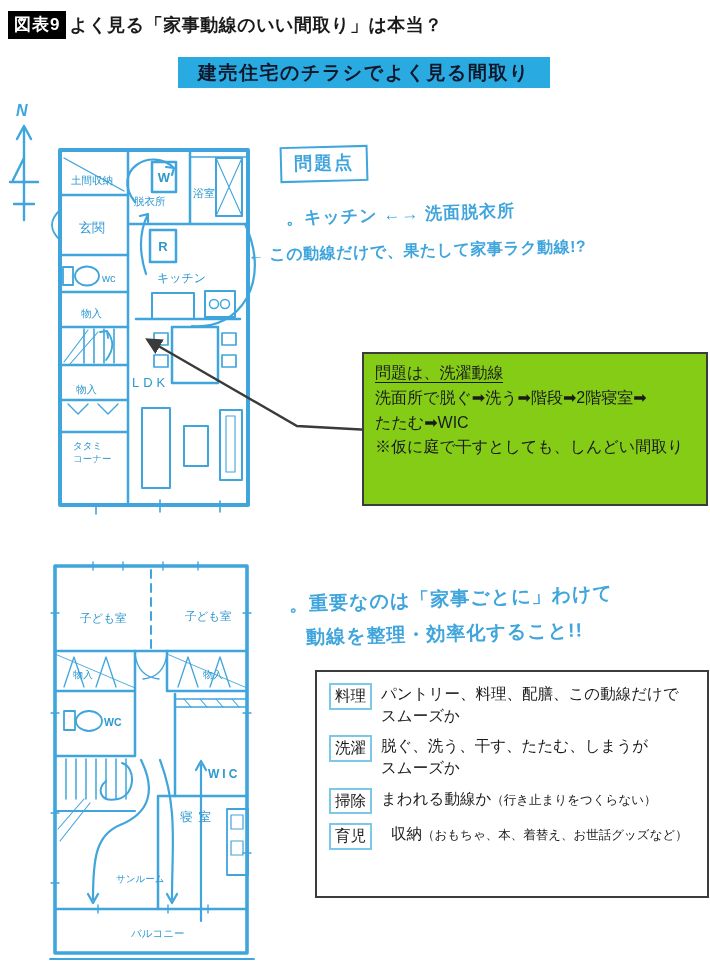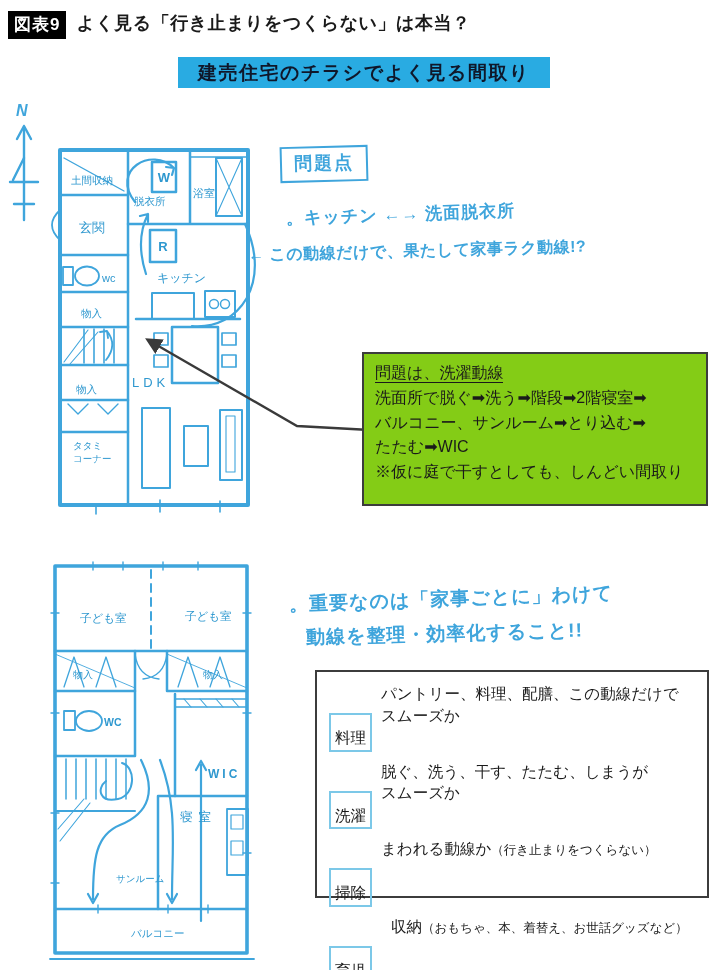--- a/index.html
+++ b/index.html
@@ -3,21 +3,21 @@
 <meta charset="utf-8">
 <style>
   html,body{margin:0;padding:0;}
   body{
     width:710px;height:970px;position:relative;background:#ffffff;
     font-family:"Liberation Sans",sans-serif;color:#1a1a1a;overflow:hidden;
   }
   .abs{position:absolute;}
 
   
-  .header{left:8px;top:11px;display:flex;gap:10px;}
+  .header{left:8px;top:11px;display:flex;align-items:center;gap:3px;}
   .header-tag{
     background:#000;color:#fff;font-weight:bold;font-size:17px;
     padding:2px 6px 3px;letter-spacing:1px;
   }
   .header-title{font-size:18px;font-weight:bold;letter-spacing:0.5px;}
 
   
   .banner{
     left:178px;top:57px;width:372px;height:31px;background:#29abe2;
     color:#0f172a;font-weight:bold;font-size:19px;letter-spacing:1.5px;
@@ -42,34 +42,34 @@
   }
   .pb-title span{border-bottom:1.5px solid #1a1a1a;padding-bottom:1px;}
 
   
   .checklist{
     left:315px;top:670px;width:368px;height:204px;border:2px solid #3c3c3c;
     background:#fff;padding:11px 10px 9px 12px;
   }
   .cl-item{display:flex;gap:9px;margin-bottom:9px;font-size:15.5px;font-weight:500;line-height:1.4;}
   .cl-label{
-    border:2px solid #7cc8e8;padding:12px 4px 1px;height:fit-content;
-    flex:0 0 auto;font-weight:500;margin-top:30px;
+    border:2px solid #7cc8e8;padding:0 4px 1px;height:fit-content;
+    flex:0 0 auto;font-weight:500;
   }
   .cl-small{font-size:12.5px;}
   .cl-indent{margin-left:10px;}
 
   svg text{font-family:"Liberation Sans",sans-serif;}
 </style>
 </head>
 <body>
 
 <div class="abs header">
   <span class="header-tag">図表9</span>
-  <span class="header-title">よく見る「行き止まりをつくらない」は本当？</span>
+  <span class="header-title">よく見る「家事動線のいい間取り」は本当？</span>
 </div>
 
 <div class="abs banner">建売住宅のチラシでよく見る間取り</div>
 
 <svg class="abs" style="left:8px;top:100px" width="42" height="132" viewBox="0 0 42 132">
   <g stroke="#3fa5dc" fill="none" stroke-width="2.4" stroke-linecap="round">
     <path d="M16,120 V28"></path>
     <path d="M16,26 l-7,13 M16,26 l7,13"></path>
     <path d="M16,58 L5,80 M2,82 H30"></path>
     <path d="M6,104 H26"></path>
@@ -143,21 +143,20 @@
     </marker>
   </defs>
   <path d="M240,108 L167,104 L18,18" fill="none" stroke="#3a3a3a" stroke-width="2.4" marker-end="url(#ah)"></path>
 </svg>
 
 <div class="abs problem-box">
   <div class="pb-title">
     <span>問題は、洗濯動線</span>
   </div>
   <div>洗面所で脱ぐ➡洗う➡階段➡2階寝室➡</div>
-  <div>バルコニー、サンルーム➡とり込む➡</div>
   <div>たたむ➡WIC</div>
   <div>※仮に庭で干すとしても、しんどい間取り</div>
 </div>
 
 <svg class="abs" style="left:38px;top:553px" width="250" height="417" viewBox="0 0 250 417">
   <g stroke="#3fa5dc" fill="none" stroke-linecap="round" stroke-linejoin="round">
     <path d="M17,13 H209 M17,13 V400 M17,400 H209 M209,13 V400" stroke-width="3.6"></path>
     <path d="M55,9 V17 M85,9 V17 M125,9 V17 M160,9 V17 M13,60 H21 M13,160 H21 M13,260 H21 M13,330 H21 M205,60 H213 M205,160 H213 M205,300 H213" stroke-width="1.4"></path>
     <path d="M113,17 V96" stroke-width="2" stroke-dasharray="8 6"></path>
     <path d="M17,98 H209" stroke-width="2.5"></path>

